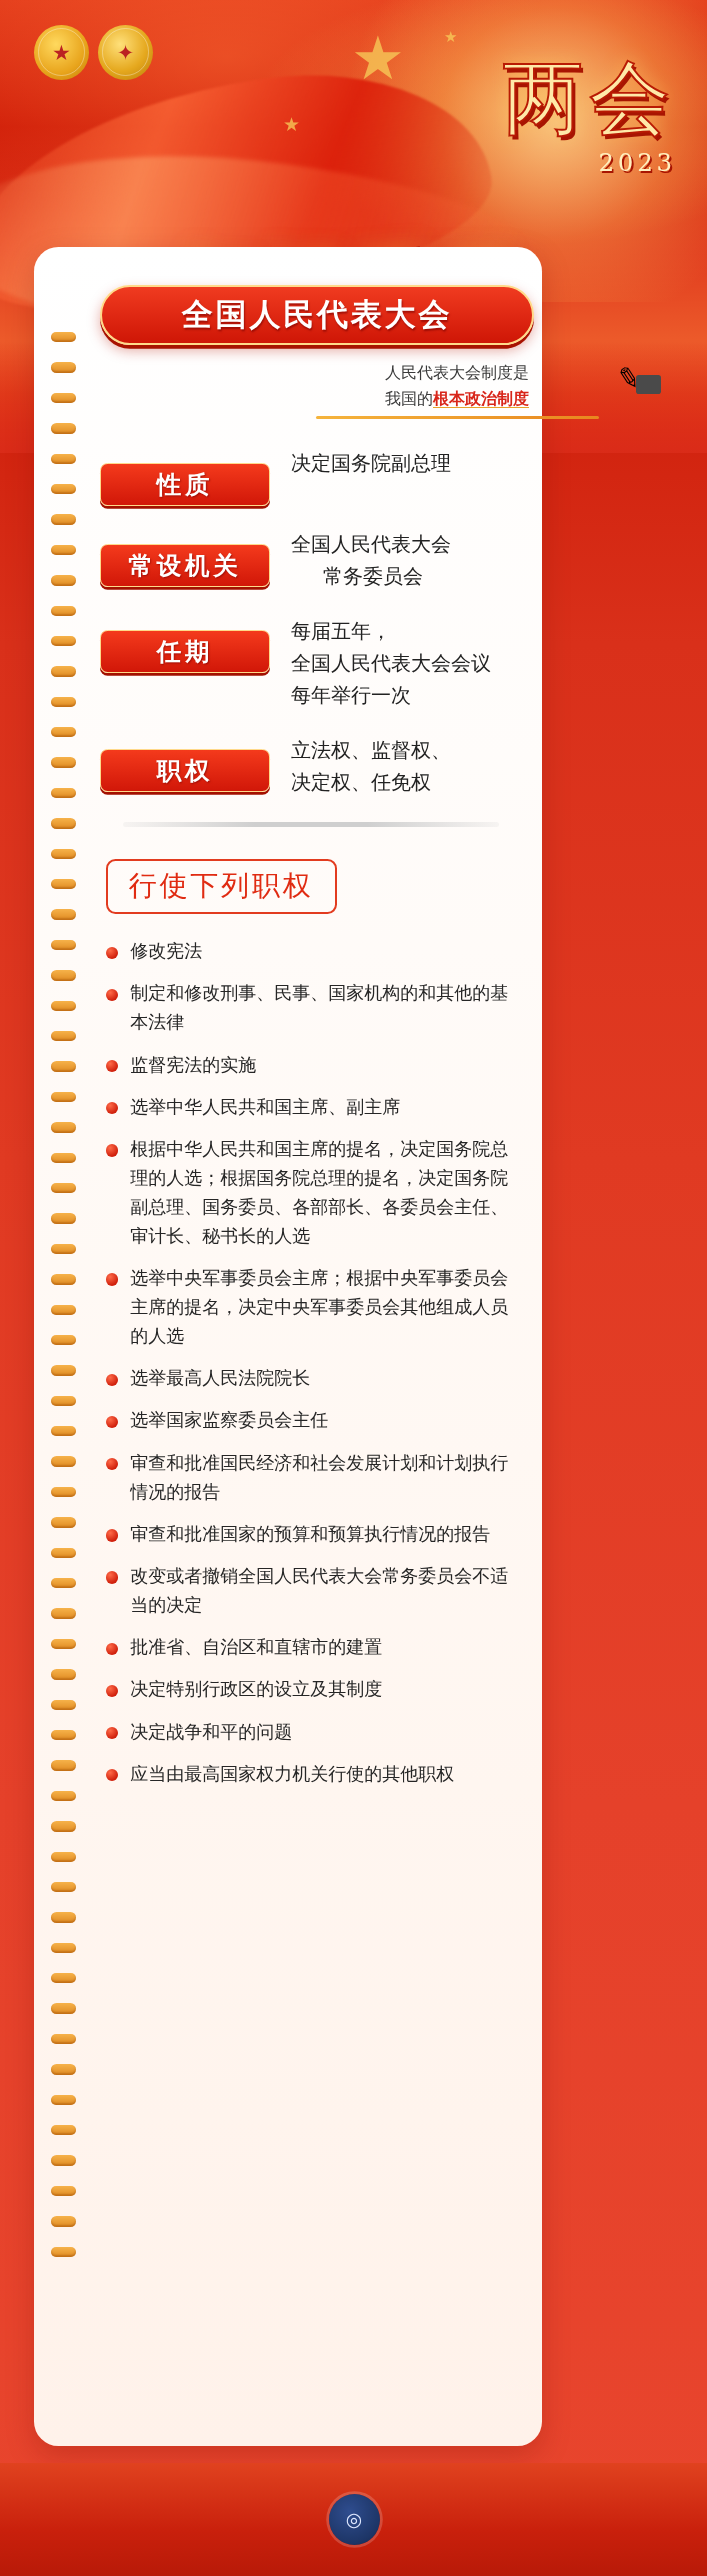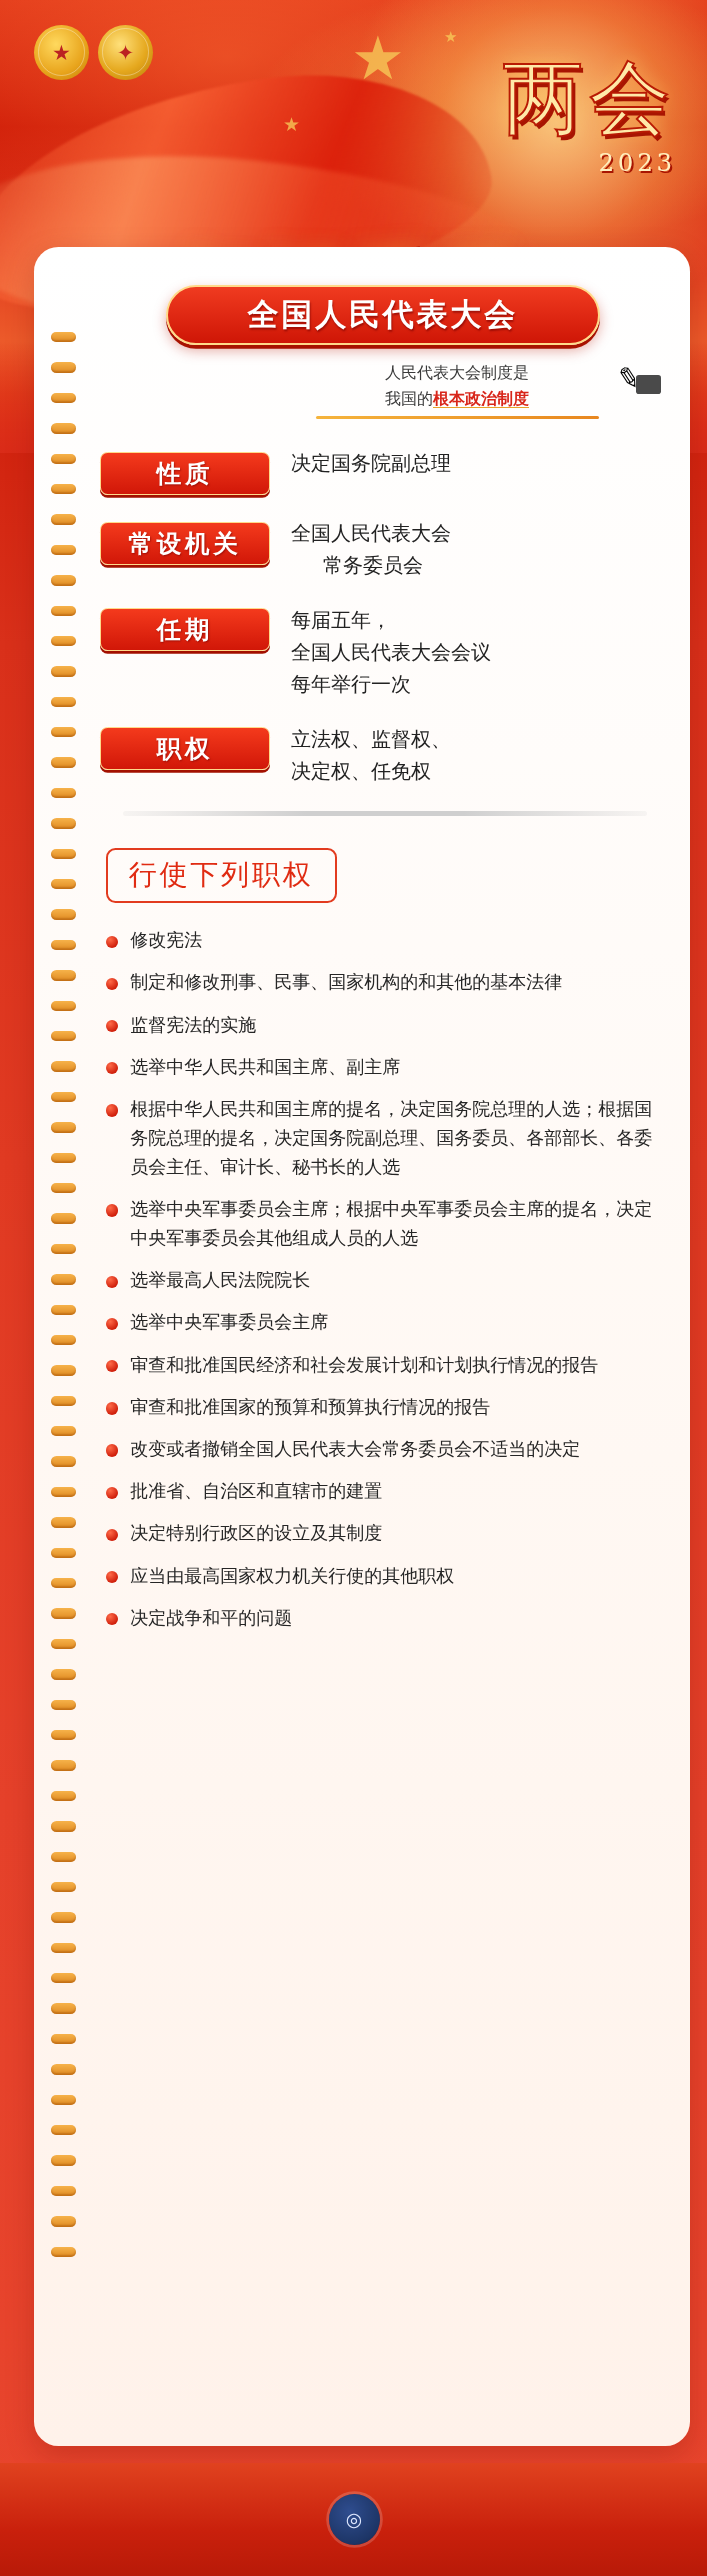--- a/index.html
+++ b/index.html
@@ -87,21 +87,21 @@
     -webkit-text-stroke: 1.9px #b01703;
   }
   .hdr-wave {
     position:absolute; left:0; right:0; bottom:-1.9px; height:113px;
     background: linear-gradient(180deg, rgba(206,26,10,0) 0%, rgba(206,26,10,.35) 45%, rgba(216,42,24,.9) 100%);
   }
 
   
   .card {
     position:absolute;
-    left:34px; top:247px; width:656px;
+    left:34px; top:247px; width:508px;
     min-height: 2199px;
     background: linear-gradient(180deg,#ffffff 0%,#fff8f3 55%,#fff2ea 100%);
     border-radius: 24.5px;
     box-shadow: 0 9.4px 28px rgba(120,10,0,.25);
     padding: 32px 24.5px 38px 66px;
   }
   
   .spiral {
     position:absolute; left:17px; top:85px; width:28px; bottom:57px;
   }
@@ -159,21 +159,21 @@
   }
 
   
   .attrs { margin-top: 24.5px; }
   .attr-row {
     display:flex; align-items:flex-start;
     margin-bottom: 19px;
   }
   .attr-tag {
     flex: 0 0 170px;
-    height:43px; margin-right:21px; margin-top:8px;
+    height:43px; margin-right:21px; margin-top:19px;
     background: linear-gradient(180deg,#f43a1c,#d11708);
     border-radius: 7.6px;
     box-shadow: 0 2.8px 0 #a31000;
     display:flex; align-items:center; justify-content:center;
     border:1.9px solid #ffd98a;
   }
   .attr-tag span {
     font-family:"DejaVu Serif", serif;
     font-weight:bold; font-size:24.5px; letter-spacing:3.8px; color:#fff;
     text-shadow: 0.9px 0.9px 1.9px rgba(120,0,0,.6);
@@ -398,28 +398,28 @@
     </div>
 
     <div class="power-list">
       <div class="power-item">修改宪法</div>
       <div class="power-item">制定和修改刑事、民事、国家机构的和其他的基本法律</div>
       <div class="power-item">监督宪法的实施</div>
       <div class="power-item">选举中华人民共和国主席、副主席</div>
       <div class="power-item">根据中华人民共和国主席的提名，决定国务院总理的人选；根据国务院总理的提名，决定国务院副总理、国务委员、各部部长、各委员会主任、审计长、秘书长的人选</div>
       <div class="power-item">选举中央军事委员会主席；根据中央军事委员会主席的提名，决定中央军事委员会其他组成人员的人选</div>
       <div class="power-item">选举最高人民法院院长</div>
-      <div class="power-item">选举中央军事委员会主席</div>
+      <div class="power-item">选举国家监察委员会主任</div>
       <div class="power-item">审查和批准国民经济和社会发展计划和计划执行情况的报告</div>
       <div class="power-item">审查和批准国家的预算和预算执行情况的报告</div>
       <div class="power-item">改变或者撤销全国人民代表大会常务委员会不适当的决定</div>
       <div class="power-item">批准省、自治区和直辖市的建置</div>
       <div class="power-item">决定特别行政区的设立及其制度</div>
+      <div class="power-item">决定战争和平的问题</div>
       <div class="power-item">应当由最高国家权力机关行使的其他职权</div>
-      <div class="power-item">决定战争和平的问题</div>
     </div>
 
   </div>
 
   <div class="footer">
     <div class="footer-logo">◎</div>
   </div>
 
 </div>
 

